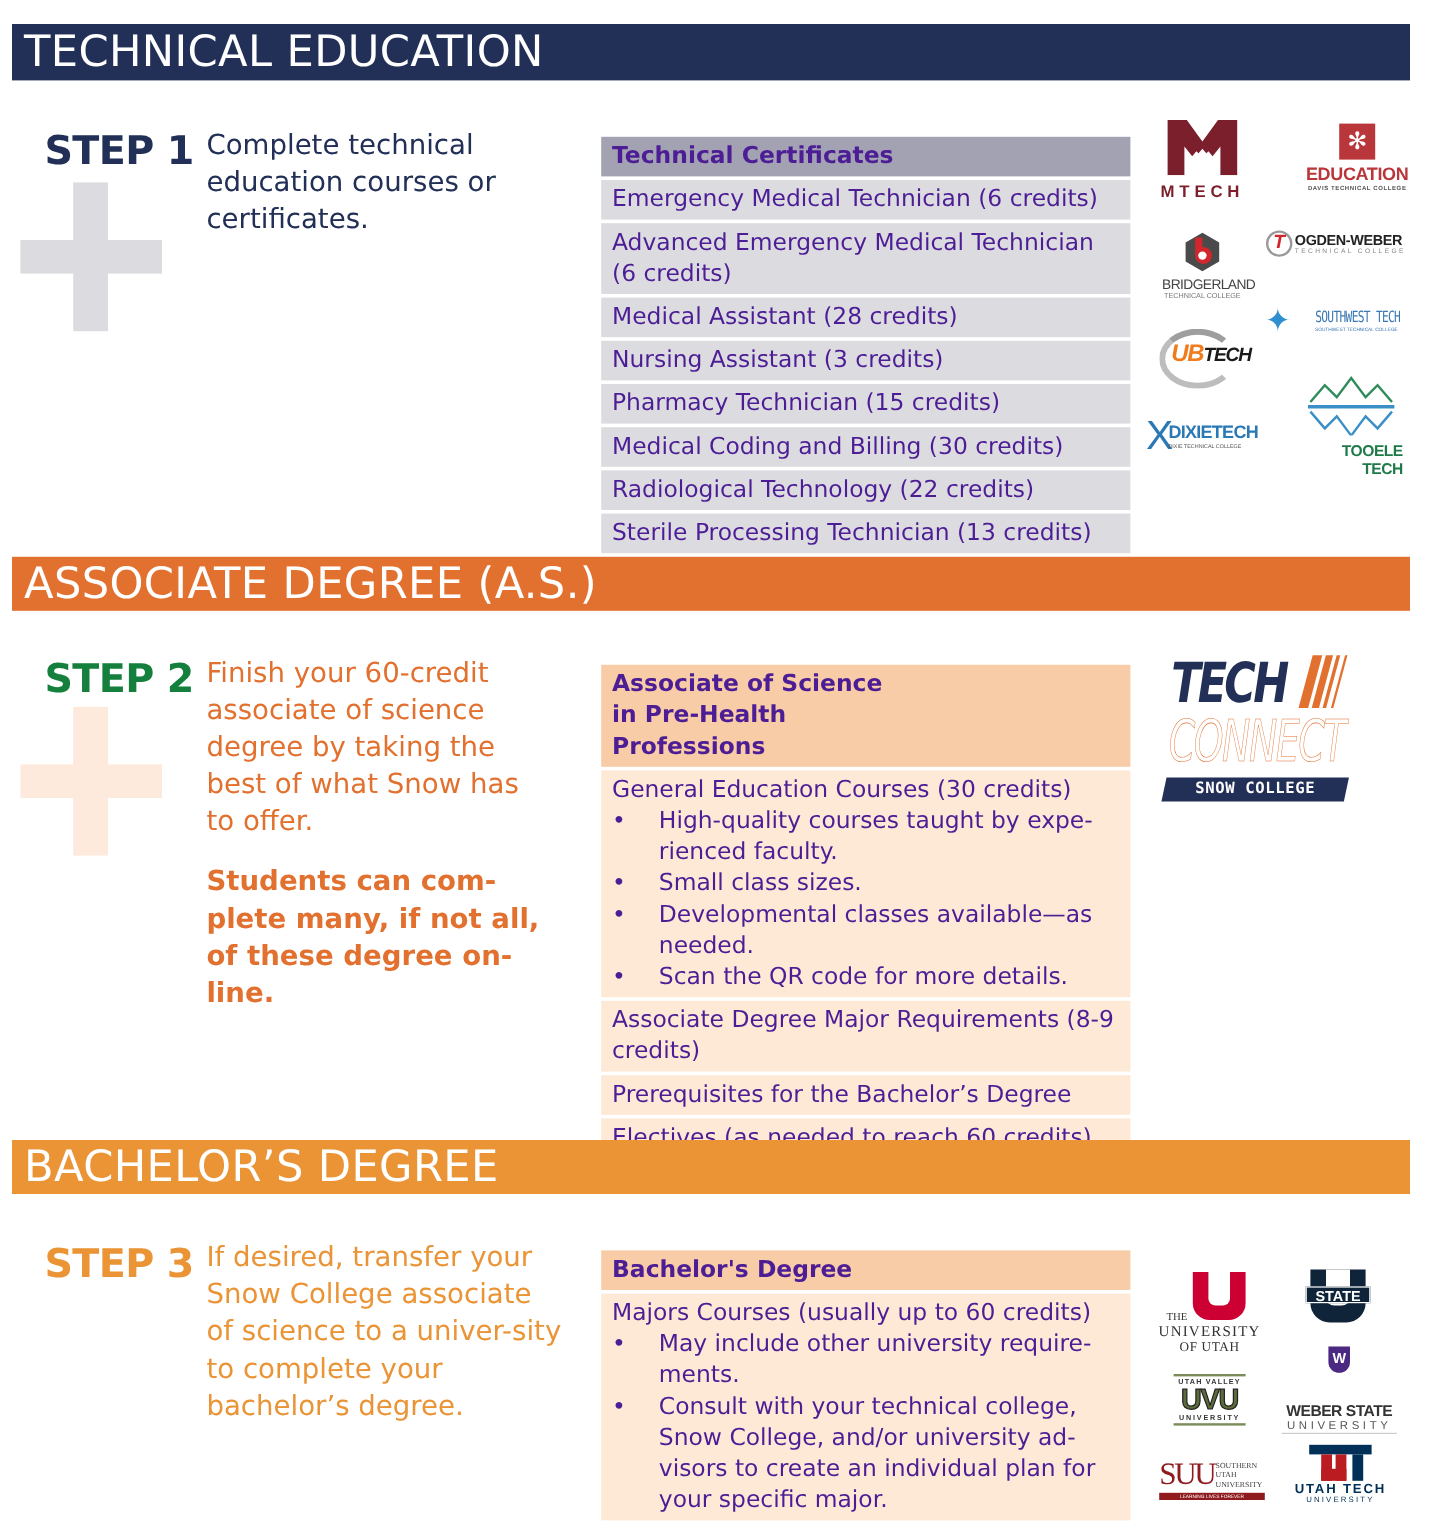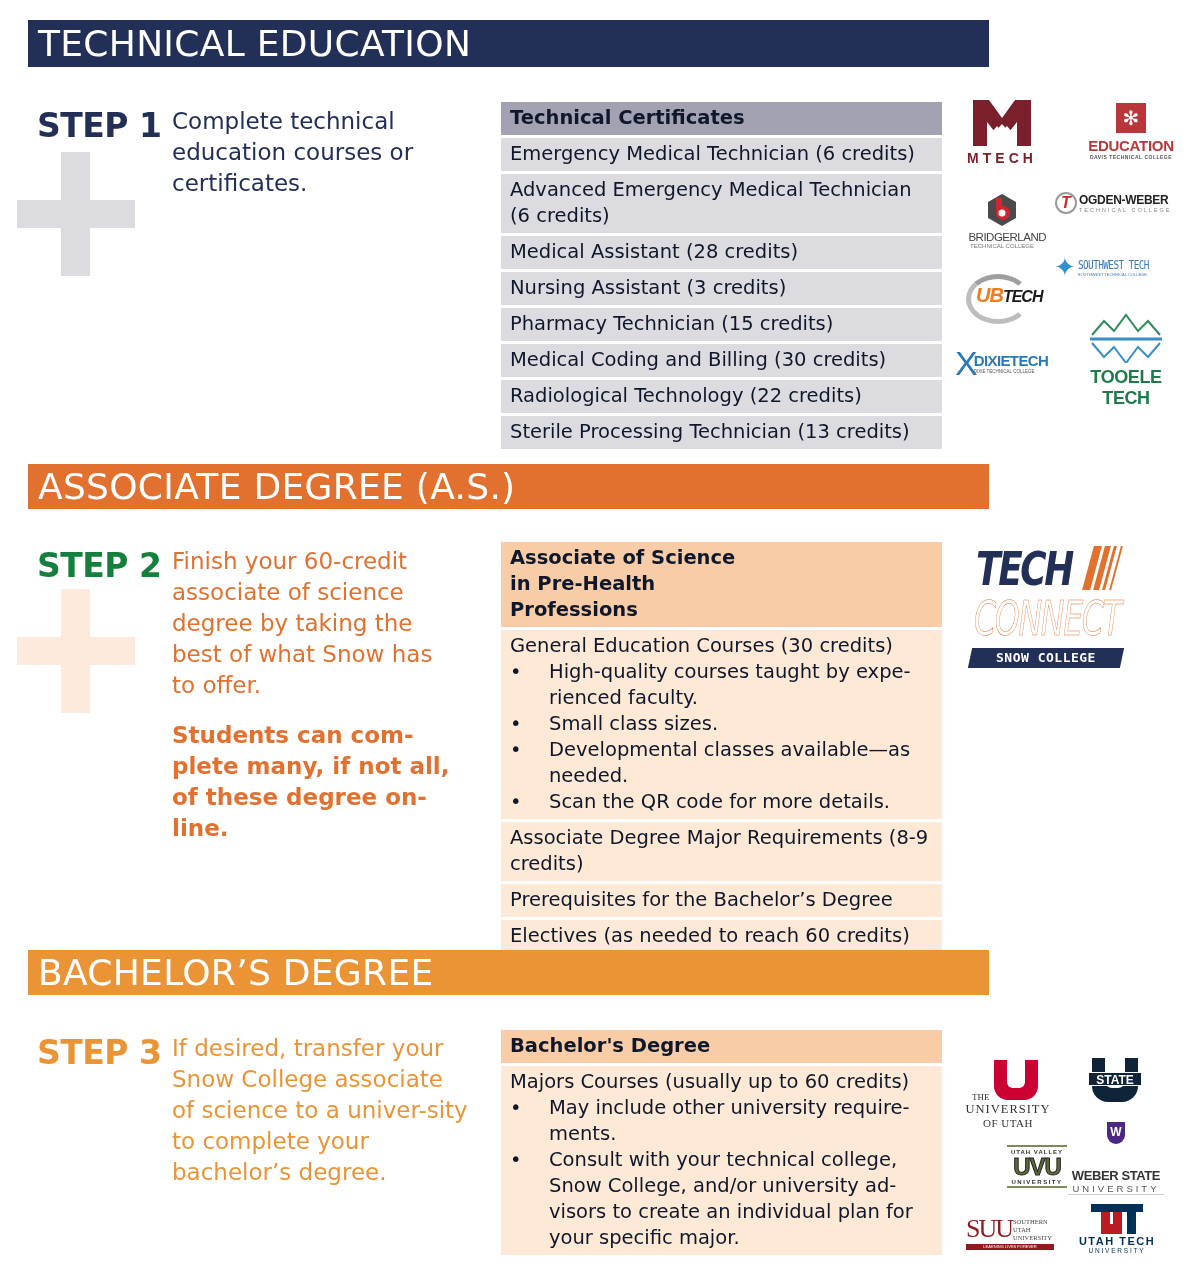--- a/index.html
+++ b/index.html
@@ -1,20 +1,20 @@
 <!DOCTYPE html>
 <html><head>
   <meta charset="utf-8">
   <style>
     * { box-sizing: border-box; margin: 0; padding: 0; }
     html, body { width: 1200px; height: 1271px; background: #ffffff; overflow: hidden; }
     body { font-family: "Liberation Sans", "DejaVu Sans", sans-serif; position: relative; }
 
     .banner {
-      position: absolute; left: 28px; width: 961px; height: 47px;
+      position: absolute; left: 10px; width: 1165px; height: 47px;
       color: #ffffff; font-size: 36px; font-weight: 500;
       padding-left: 10px; line-height: 47px; letter-spacing: 0.3px;
       font-family: "DejaVu Sans", "Liberation Sans", sans-serif;
     }
     .banner.navy { background: #222f56; top: 20px; }
     .banner.orange { background: #e2712f; top: 464px; height: 45px; line-height: 45px; }
     .banner.amber { background: #ea9436; top: 950px; height: 45px; line-height: 45px; }
 
     .step-label {
       position: absolute; left: 37px; font-size: 33px; font-weight: 900;
@@ -25,21 +25,21 @@
 
     .step-text {
       position: absolute; left: 172px; width: 290px;
       font-family: "DejaVu Sans", sans-serif; font-size: 23px; line-height: 31px;
     }
     .step-text p { margin-bottom: 31px; }
     .step-text p.bold { font-weight: 700; }
 
     .table {
       position: absolute; left: 501px; width: 441px;
-      font-family: "DejaVu Sans", sans-serif; font-size: 19.5px; color: #0f172a;
+      font-family: "DejaVu Sans", sans-serif; font-size: 19.5px; color: #4c1d95; margin-top: 12px;
     }
     .table .row {
       padding: 3px 9px 4px 9px; line-height: 26px; margin-bottom: 3px;
     }
     .table .row.head { font-weight: 700; }
     .gray .row { background: #dcdce0; }
     .gray .row.head { background: #a3a2b3; }
     .peach .row { background: #fde9d6; }
     .peach .row.head { background: #f8cca6; }
 
@@ -103,21 +103,21 @@
 <div class="logo" style="left:1055px;top:192px;width:122px;display:flex;align-items:center;">
   <div style="width:22px;height:22px;border-radius:50%;border:2px solid #999;color:#d2262f;font-weight:900;font-style:italic;font-size:16px;line-height:18px;">T</div>
   <div style="margin-left:2px;text-align:left;">
     <div style="color:#222;font-weight:700;font-size:12px;letter-spacing:-0.3px;">OGDEN-WEBER</div>
     <div style="color:#888;font-size:5.5px;letter-spacing:2px;">TECHNICAL COLLEGE</div>
   </div>
 </div>
 
 <div class="logo" style="left:1054px;top:254px;width:122px;display:flex;align-items:center;">
   <div style="color:#2f8fcf;font-size:26px;line-height:26px;">✦</div>
-  <div style="margin-left:2px;text-align:left;">
+  <div style="margin-left:20px;text-align:left;">
     <div style="color:#3a78b4;font-size:13px;letter-spacing:-0.8px;font-family:'DejaVu Sans Mono',monospace;transform:scaleX(0.72);transform-origin:left;white-space:nowrap;">SOUTHWEST TECH</div>
     <div style="color:#3a78b4;font-size:4px;white-space:nowrap;">SOUTHWEST TECHNICAL COLLEGE</div>
   </div>
 </div>
 
 <div class="logo" style="left:962px;top:272px;width:86px;height:56px;">
   <div style="position:absolute;left:4px;top:2px;width:64px;height:50px;border:5px solid #bdbdbd;border-radius:50%;border-right-color:transparent;border-top-color:#9e9e9e;"></div>
   <div style="position:absolute;left:14px;top:12px;font-style:italic;font-weight:900;font-size:20px;letter-spacing:-1px;white-space:nowrap;">
     <span style="color:#f07c1d;">UB</span><span style="color:#1a1a1a;font-size:16px;">TECH</span>
   </div>
@@ -130,21 +130,21 @@
     <div style="color:#555;font-size:4.5px;">DIXIE TECHNICAL COLLEGE</div>
   </div>
 </div>
 
 <div class="logo" style="left:1083px;top:313px;width:86px;">
   <svg width="76" height="50" viewBox="0 0 76 50">
     <polyline points="4,22 16,8 26,18 38,2 50,18 60,8 72,22" fill="none" stroke="#2f8c5a" stroke-width="2"></polyline>
     <line x1="2" y1="26" x2="74" y2="26" stroke="#3a8fc6" stroke-width="3"></line>
     <polyline points="4,30 16,44 26,34 38,50 50,34 60,44 72,30" fill="none" stroke="#3a8fc6" stroke-width="2"></polyline>
   </svg>
-  <div style="color:#1f7a4a;font-weight:700;font-size:18px;letter-spacing:-0.4px;">TOOELE TECH</div>
+  <div style="color:#1f7a4a;font-weight:700;font-size:13px;letter-spacing:-0.4px;text-align:right;">TOOELE TECH</div>
 </div>
 
 <div class="banner orange">ASSOCIATE DEGREE (A.S.)</div>
 
 <div class="plus" style="left:17px;top:589px;width:118px;height:124px;">
   <div class="v" style="left:44px;top:0;width:29px;height:124px;background:#fdeadc;"></div>
   <div class="h" style="left:0;top:48px;width:118px;height:28px;background:#fdeadc;"></div>
 </div>
 <div class="step-label" style="top:546px;color:#15803d;">STEP 2</div>
 
@@ -211,21 +211,21 @@
 </div>
 
 <div class="logo" style="left:1086px;top:1058px;width:58px;">
   <div style="position:relative;width:50px;height:44px;margin:0 auto;">
     <div style="position:absolute;left:2px;top:0;width:46px;height:44px;background:#0f2439;border-radius:0 0 16px 16px;"></div>
     <div style="position:absolute;left:15px;top:0;width:20px;height:30px;background:#fff;border-radius:0 0 7px 7px;"></div>
     <div style="position:absolute;left:-2px;top:14px;width:54px;height:14px;background:#0f2439;color:#fff;font-weight:900;font-size:12px;line-height:14px;border:1px solid #fff;">STATE</div>
   </div>
 </div>
 
-<div class="logo" style="left:1007px;top:1145px;width:60px;">
+<div class="logo" style="left:978px;top:1145px;width:60px;">
   <div style="border-top:2px solid #7b8c5a;"></div>
   <div style="font-size:6px;font-weight:700;color:#333;letter-spacing:1px;margin-top:2px;">UTAH VALLEY</div>
   <div style="font-size:24px;font-weight:900;color:#5c6b3a;line-height:24px;letter-spacing:-1px;-webkit-text-stroke:1px #222;">UVU</div>
   <div style="font-size:6px;font-weight:700;color:#333;letter-spacing:1.5px;">UNIVERSITY</div>
   <div style="border-top:2px solid #7b8c5a;margin-top:1px;"></div>
 </div>
 
 <div class="logo" style="left:1068px;top:1122px;width:96px;">
   <div style="width:18px;height:22px;margin:0 auto;background:#4b2882;color:#fff;font-weight:700;font-size:12px;line-height:20px;border-radius:0 0 9px 9px;">W</div>
   <div style="font-size:13px;font-weight:700;color:#333;margin-top:24px;letter-spacing:-0.4px;">WEBER STATE</div>

